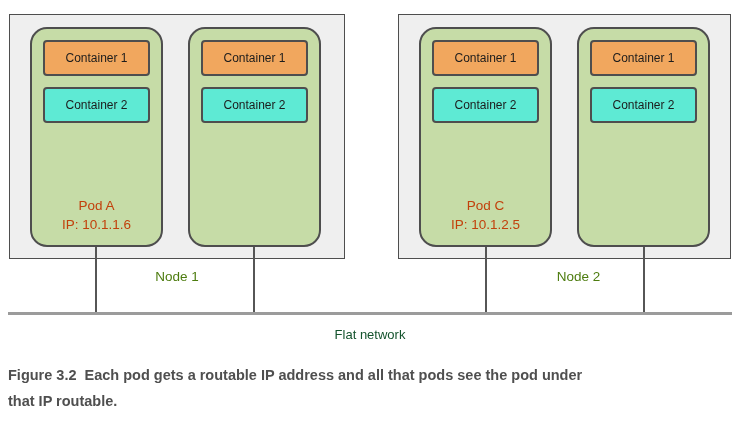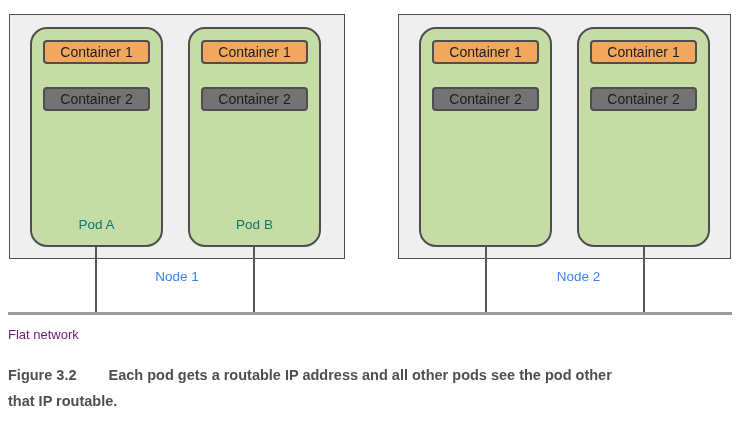--- a/index.html
+++ b/index.html
@@ -38,41 +38,41 @@
     border-radius: 17px;
     box-sizing: border-box;
   }
   .pod-left  { left: 20px; }
   .pod-right { left: 178px; }
 
   .ctr {
     position: absolute;
     left: 11px;
     right: 11px;
-    height: 24px;
+    height: 36px;
     border: 2px solid var(--border, #4e4e4e);
     border-radius: 4px;
     box-sizing: border-box;
     display: flex;
     align-items: center;
     justify-content: center;
-    font-size: 14px;
+    font-size: 12px;
     color: #1c1c1c;
     white-space: nowrap;
   }
   .ctr1 { top: 11px; background: var(--container1-fill, #f1a75e); }
-  .ctr2 { top: 58px; background: #737373; }
+  .ctr2 { top: 58px; background: #5eead4; }
 
   .pod-label {
     position: absolute;
     left: 0; right: 0; bottom: 11px;
     text-align: center;
     font-size: 13.5px;
     line-height: 19px;
-    color: #0f766e;
+    color: #c2410c;
   }
 
   .connector {
     position: absolute;
     top: 247px;
     width: 2px;
     height: 66px;
     background: #565656;
   }
 
@@ -83,84 +83,89 @@
     width: 724px;
     height: 3px;
     background: var(--network-line, #9b9b9b);
   }
 
   .node-label {
     position: absolute;
     top: 269px;
     text-align: center;
     font-size: 13.5px;
-    color: #3b82f6;
+    color: #4d7c0f;
   }
   .node-label.n1 { left: 9px;   width: 336px; }
   .node-label.n2 { left: 412px; width: 333px; }
 
   .net-label {
     position: absolute;
     left: 8px;
     top: 327px;
     width: 724px;
+    text-align: center;
     font-size: 13px;
-    color: #701a75;
+    color: #14532d;
   }
 
   .caption {
     position: absolute;
     left: 8px;
     top: 362px;
     width: 716px;
     font-size: 14.5px;
     font-weight: bold;
     line-height: 26px;
     color: #4f4f4f;
   }
-  .cap-fig { margin-right: 32px; }
+  .cap-fig { margin-right: 8px; }
 </style>
 </head>
 <body>
 
 <div class="page">
   <div class="diagram">
 
     <div class="node node1">
       <div class="pod pod-left">
         <div class="ctr ctr1">
           <span>Container 1</span>
         </div>
         <div class="ctr ctr2">
           <span>Container 2</span>
         </div>
         <div class="pod-label">
           <div>Pod A</div>
+          <div>IP: 10.1.1.6</div>
         </div>
       </div>
       <div class="pod pod-right">
         <div class="ctr ctr1">
           <span>Container 1</span>
         </div>
         <div class="ctr ctr2">
           <span>Container 2</span>
         </div>
         <div class="pod-label">
-          <div>Pod B</div>
         </div>
       </div>
     </div>
 
     <div class="node node2">
       <div class="pod pod-left">
         <div class="ctr ctr1">
           <span>Container 1</span>
         </div>
         <div class="ctr ctr2">
           <span>Container 2</span>
+        </div>
+        <div class="pod-label">
+          <div>Pod C</div>
+          <div>IP: 10.1.2.5</div>
         </div>
       </div>
       <div class="pod pod-right">
         <div class="ctr ctr1">
           <span>Container 1</span>
         </div>
         <div class="ctr ctr2">
           <span>Container 2</span>
         </div>
         <div class="pod-label">
@@ -175,17 +180,17 @@
 
     <div class="netline"></div>
 
     <div class="node-label n1">Node 1</div>
     <div class="node-label n2">Node 2</div>
     <div class="net-label">Flat network</div>
   </div>
 
   <div class="caption">
     <div class="cap-line">
-      <span class="cap-fig">Figure 3.2</span><span>Each pod gets a routable IP address and all other pods see the pod other</span>
+      <span class="cap-fig">Figure 3.2</span><span>Each pod gets a routable IP address and all that pods see the pod under</span>
     </div>
     <div class="cap-line">that IP routable.</div>
   </div>
 </div>
 
 </body></html>

